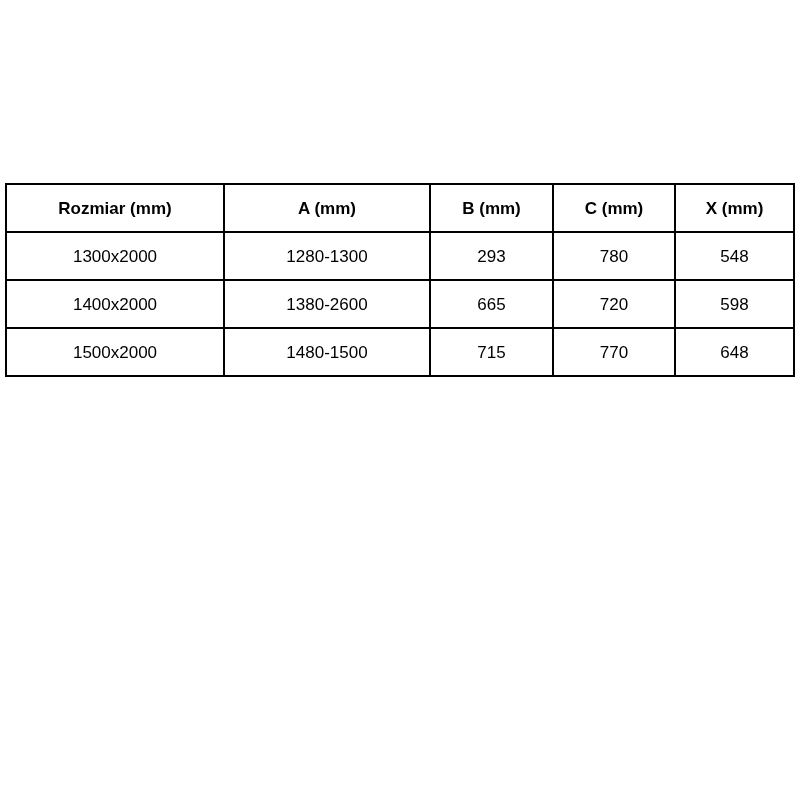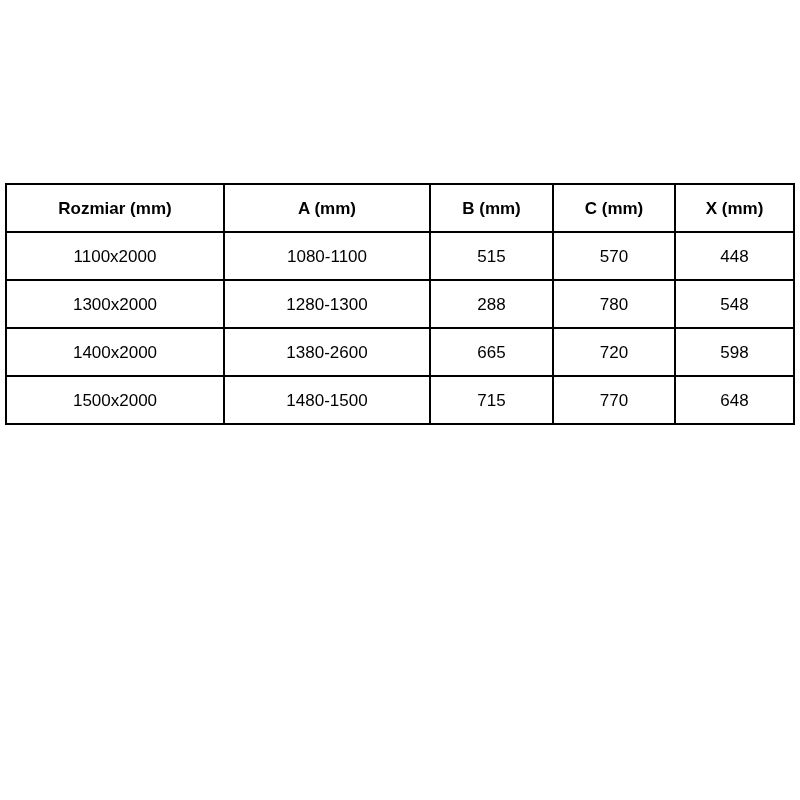--- a/index.html
+++ b/index.html
@@ -59,30 +59,23 @@
     <tr>
       <th>Rozmiar (mm)</th>
       <th>A (mm)</th>
       <th>B (mm)</th>
       <th>C (mm)</th>
       <th>X (mm)</th>
     </tr>
   </thead>
   <tbody>
     <tr>
-      <td>1100x2000</td>
-      <td>1080-1100</td>
-      <td>515</td>
-      <td>570</td>
-      <td>448</td>
-    </tr>
-    <tr>
       <td>1300x2000</td>
       <td>1280-1300</td>
-      <td>288</td>
+      <td>293</td>
       <td>780</td>
       <td>548</td>
     </tr>
     <tr>
       <td>1400x2000</td>
       <td>1380-2600</td>
       <td>665</td>
       <td>720</td>
       <td>598</td>
     </tr>

